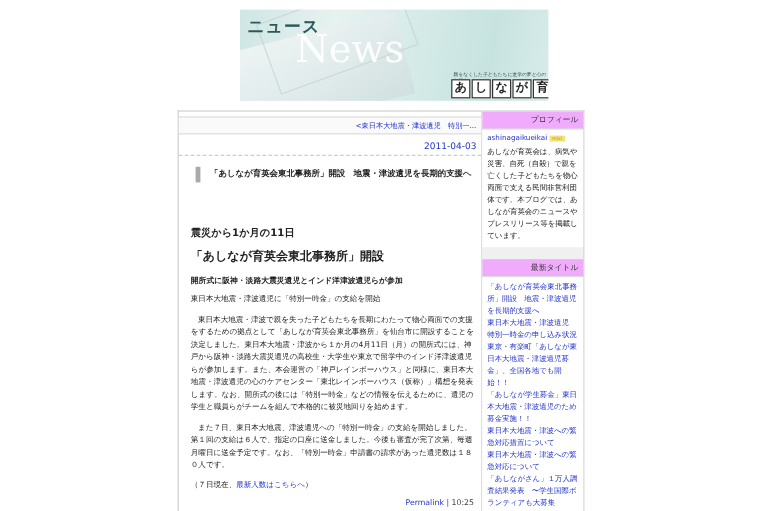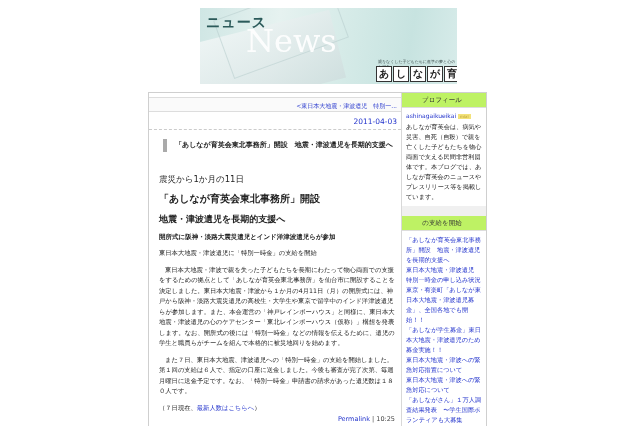--- a/index.html
+++ b/index.html
@@ -17,32 +17,32 @@
   .banner .figure .head { position:absolute; left:4px; top:0; width:7px; height:7px; background:#2c5fa8; border-radius:50%; }
   .banner .figure .body { position:absolute; left:1px; top:7px; width:14px; height:20px; background:#2f64b8; border-radius:3px; }
   .banner .figure .legs { position:absolute; left:4px; top:27px; width:8px; height:36px; background:linear-gradient(90deg,#e6e6e6,#bbb); }
 
   .container { position:absolute; left:148px; top:92px; width:337px; height:334px; border-left:1px solid #cfcfcf; border-right:1px solid #cfcfcf; border-top:1px solid #cfcfcf; }
   .main { position:absolute; left:0; top:0; width:252px; height:334px; border-right:1px solid #d8d8d8; }
   .crumb { position:absolute; left:0; top:4px; width:252px; height:15px; border-top:1px solid #ddd; border-bottom:1px solid #ddd; background:#fafafa; text-align:right; font-size:6px; line-height:15px; color:#2233cc; padding-right:4px; box-sizing:border-box; }
   .date { position:absolute; left:0; top:21px; width:252px; height:16px; text-align:right; font-size:7.5px; line-height:16px; color:#2233cc; padding-right:4px; box-sizing:border-box; border-bottom:1px dashed #ccc; }
   .entry-title { position:absolute; left:14px; top:46px; width:230px; border-left:4px solid #aaaaaa; padding-left:8px; font-size:7px; line-height:13px; font-weight:bold; color:#222; }
   .body-wrap { position:absolute; left:10px; top:80px; width:236px; }
-  .h1 { font-size:8.5px; font-weight:normal; margin:0 0 6px 0; line-height:12px; }
+  .h1 { font-size:8.5px; font-weight:bold; margin:16px 0 6px 0; line-height:12px; }
   .h2 { font-size:10px; font-weight:bold; margin:0 0 6px 0; line-height:16px; }
   .h3 { font-size:9px; font-weight:bold; margin:0 0 6px 0; line-height:13px; }
   .h4 { font-size:6.5px; font-weight:bold; margin:0 0 6px 0; line-height:10px; }
   .p { font-size:6.3px; line-height:10.5px; margin:0 0 6px 0; color:#222; }
   .p.indent { text-indent:6px; }
   .link { color:#2233cc; }
   .permalink { position:absolute; right:6px; top:322px; font-size:6.5px; color:#444; }
   .permalink .link { color:#2233cc; }
 
   .side { position:absolute; left:253px; top:0; width:84px; height:334px; background:#f0f0f0; }
-  .side .sec-head { width:84px; height:15px; background:#bef264; border-bottom:1px solid #ddd; text-align:center; font-size:6.5px; line-height:15px; color:#333; padding-right:4px; box-sizing:border-box; }
+  .side .sec-head { width:84px; height:15px; background:#f0abfc; border-bottom:1px solid #ddd; text-align:right; font-size:6.5px; line-height:15px; color:#333; padding-right:4px; box-sizing:border-box; }
   .side .box { background:#ffffff; padding:4px; box-sizing:border-box; width:84px; }
   .side .uname { font-size:6px; color:#2233cc; margin-bottom:3px; }
   .side .badge { display:inline-block; background:#f3e27a; color:#b89e30; font-size:4px; padding:0 2px; margin-left:2px; vertical-align:middle; }
   .side .desc { font-size:6.2px; line-height:10px; color:#222; }
   .side .list { list-style:none; margin:0; padding:0; }
   .side .list li { font-size:6.2px; line-height:10px; color:#2233cc; }
 </style>
 </head>
 <body>
 
@@ -73,21 +73,20 @@
     <div class="crumb">
       <a class="link">&lt;東日本大地震・津波遺児　特別一...</a>
     </div>
     <div class="date">2011-04-03</div>
 
     <div class="entry-title">「あしなが育英会東北事務所」開設　地震・津波遺児を長期的支援へ</div>
 
     <div class="body-wrap">
       <div class="h1">震災から1か月の11日</div>
       <div class="h2">「あしなが育英会東北事務所」開設</div>
-      <div class="h3">地震・津波遺児を長期的支援へ</div>
       <div class="h4">開所式に阪神・淡路大震災遺児とインド洋津波遺児らが参加</div>
       <div class="p">東日本大地震・津波遺児に「特別一時金」の支給を開始</div>
       <div class="p indent">東日本大地震・津波で親を失った子どもたちを長期にわたって物心両面での支援をするための拠点として「あしなが育英会東北事務所」を仙台市に開設することを決定しました。東日本大地震・津波から１か月の4月11日（月）の開所式には、神戸から阪神・淡路大震災遺児の高校生・大学生や東京で留学中のインド洋津波遺児らが参加します。また、本会運営の「神戸レインボーハウス」と同様に、東日本大地震・津波遺児の心のケアセンター「東北レインボーハウス（仮称）」構想を発表します。なお、開所式の後には「特別一時金」などの情報を伝えるために、遺児の学生と職員らがチームを組んで本格的に被災地回りを始めます。</div>
       <div class="p indent">また７日、東日本大地震、津波遺児への「特別一時金」の支給を開始しました。第１回の支給は６人で、指定の口座に送金しました。今後も審査が完了次第、毎週月曜日に送金予定です。なお、「特別一時金」申請書の請求があった遺児数は１８０人です。</div>
       <div class="p">
         <span>（７日現在、</span><a class="link">最新人数はこちらへ</a><span>）</span>
       </div>
     </div>
 
     <div class="permalink">
@@ -97,21 +96,21 @@
 
   <div class="side">
     <div class="sec-head">プロフィール</div>
     <div class="box">
       <div class="uname">
         <a>ashinagaikueikai</a><span class="badge">mixi</span>
       </div>
       <div class="desc">あしなが育英会は、病気や災害、自死（自殺）で親を亡くした子どもたちを物心両面で支える民間非営利団体です。本ブログでは、あしなが育英会のニュースやプレスリリース等を掲載しています。</div>
     </div>
     <div style="height:10px"></div>
-    <div class="sec-head">の支給を開始</div>
+    <div class="sec-head">最新タイトル</div>
     <div class="box">
       <ul class="list">
         <li>「あしなが育英会東北事務所」開設　地震・津波遺児を長期的支援へ</li>
         <li>東日本大地震・津波遺児　特別一時金の申し込み状況</li>
         <li>東京・有楽町「あしなが東日本大地震・津波遺児募金」、全国各地でも開始！！</li>
         <li>「あしなが学生募金」東日本大地震・津波遺児のため募金実施！！</li>
         <li>東日本大地震・津波への緊急対応措置について</li>
         <li>東日本大地震・津波への緊急対応について</li>
         <li>「あしながさん」１万人調査結果発表　〜学生国際ボランティアも大募集</li>
       </ul>

